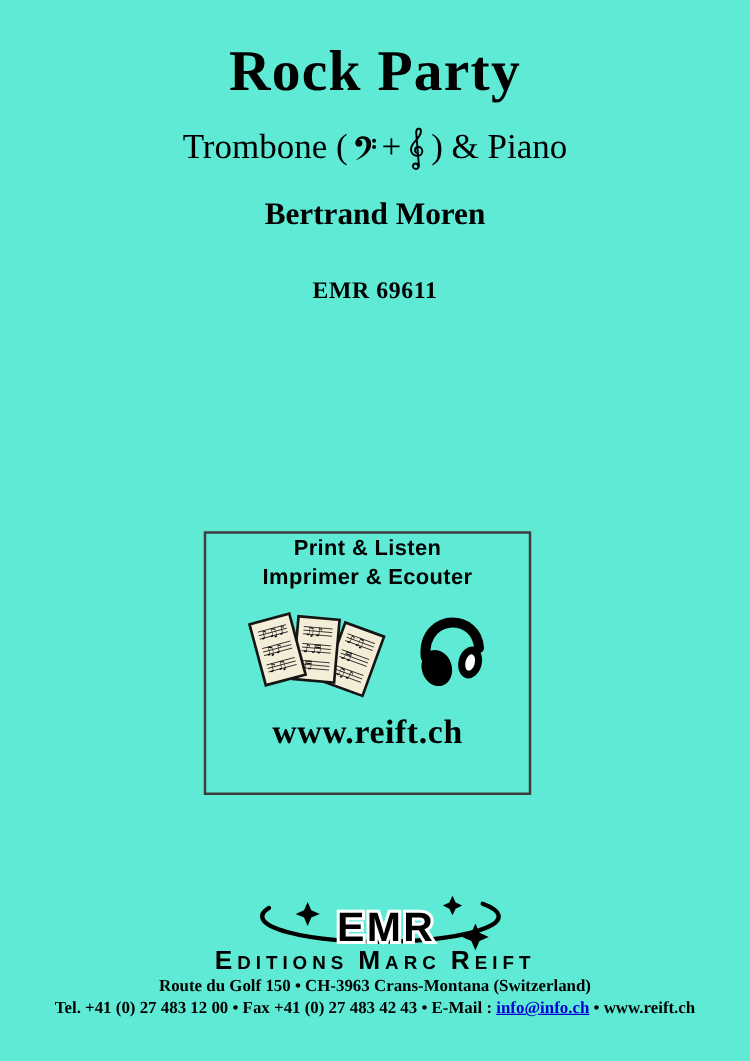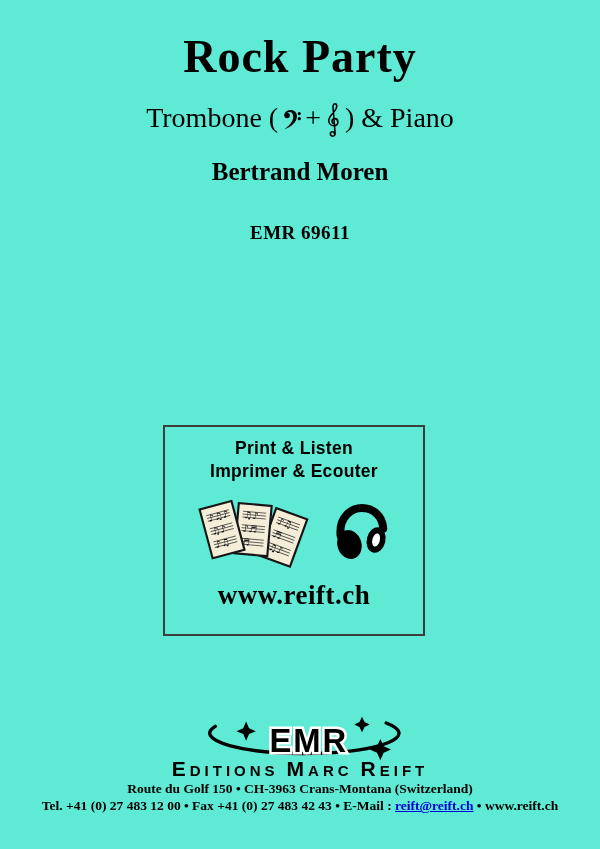--- a/index.html
+++ b/index.html
@@ -18,21 +18,21 @@
   .subtitle{top:102px;font-size:28px;font-weight:400;}
   .subtitle svg{vertical-align:middle;margin:0 4px;}
   .subtitle .clef-bass{vertical-align:-3px;}
   .subtitle .clef-treble{vertical-align:-10px;}
   .composer{top:158px;font-size:25px;font-weight:700;}
   .catalog{top:222px;font-size:19px;font-weight:700;letter-spacing:0.5px;}
 
   .promo-box{
     position:absolute;left:163px;top:425px;width:262px;height:211px;
     border:2px solid #3d3d3d;box-sizing:border-box;
-    text-align:center;padding-top:10px;
+    text-align:center;
   }
   .promo-line{
     font-family:"Liberation Sans", sans-serif;
     font-weight:700;font-size:17.5px;line-height:23px;letter-spacing:0.3px;
   }
   .promo-icons{
     margin-top:3px;height:92px;
     display:flex;align-items:center;justify-content:center;gap:14px;
   }
   .promo-site{font-size:27px;font-weight:700;margin-top:2px;letter-spacing:0.5px;}
@@ -129,16 +129,16 @@
     </svg>
   </div>
 
   <div class="center-abs editions">
     <span class="initial">E</span><span>DITIONS</span><span class="word-gap"></span><span class="initial">M</span><span>ARC</span><span class="word-gap"></span><span class="initial">R</span><span>EIFT</span>
   </div>
 
   <div class="center-abs address">Route du Golf 150 • CH-3963 Crans-Montana (Switzerland)</div>
 
   <div class="center-abs tel-line">
-    <span>Tel. +41 (0) 27 483 12 00 • Fax +41 (0) 27 483 42 43 • E-Mail : </span><a class="email-link" href="#">reift@reift.ch</a><span> • </span><span>www.reift.ch</span>
+    <span>Tel. +41 (0) 27 483 12 00 • Fax +41 (0) 27 483 42 43 • E-Mail : </span><a class="email-link" href="#">info@info.ch</a><span> • </span><span>www.reift.ch</span>
   </div>
 
 </div>
 
 </body></html>

